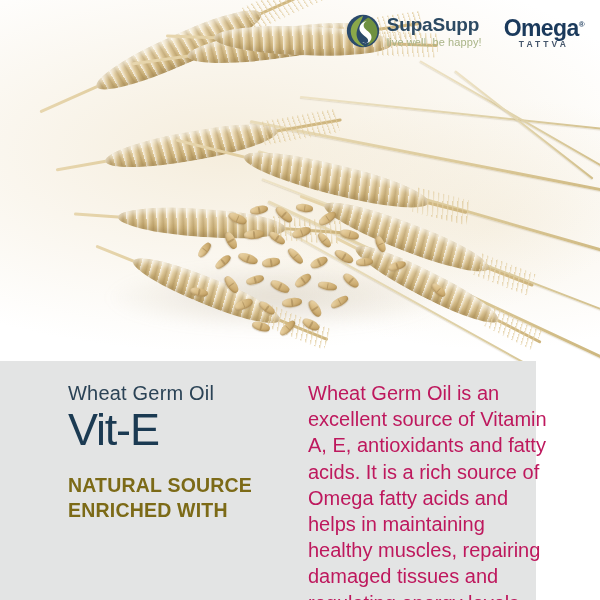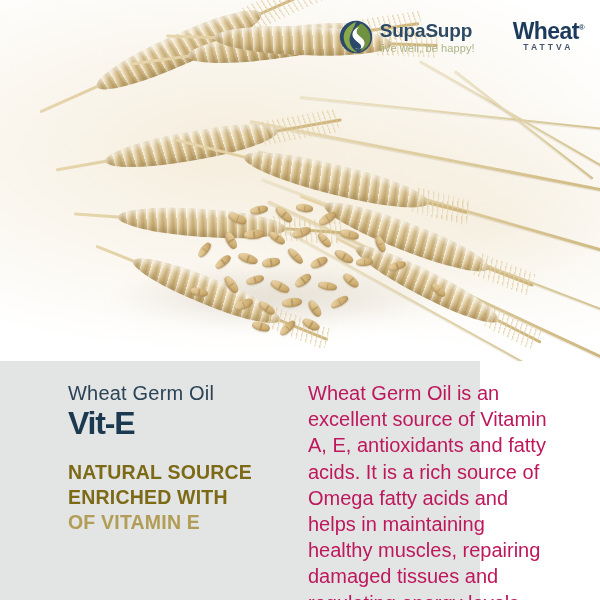--- a/index.html
+++ b/index.html
@@ -67,57 +67,57 @@
     background:linear-gradient(135deg,#f0dcb4 0%,#dcc08a 40%,#c9a86c 78%,#b9964f 100%);
     box-shadow:inset 0 -1px 2px rgba(130,100,55,.45), 0 1px 1px rgba(150,125,85,.30);
   }
   .grain::after{
     content:"";position:absolute;left:50%;top:12%;width:9%;height:76%;
     transform:translateX(-50%);border-radius:40%;
     background:rgba(128,98,52,.35);
   }
 
   
-  .logos{position:absolute;right:16px;top:20px;display:flex;align-items:flex-start;gap:38px;}
+  .logos{position:absolute;right:16px;top:14px;display:flex;align-items:flex-end;gap:22px;}
   .logo-supa{display:flex;align-items:center;gap:7px;}
   .supa-mark{width:34px;height:34px;position:relative;flex:0 0 auto;}
   .logo-supa-text{display:flex;flex-direction:column;line-height:1;}
   .supa-name{
     font-size:19px;font-weight:bold;color:#2c4a63;letter-spacing:-.2px;
   }
   .supa-tag{
     font-size:11px;color:#a9b487;margin-top:3px;letter-spacing:.1px;
   }
   .logo-srisri{display:flex;flex-direction:column;align-items:center;line-height:1;}
   .srisri-name{
     font-size:23px;font-weight:bold;color:#1b3a5c;letter-spacing:-.6px;position:relative;
   }
   .srisri-name .reg{font-size:8px;vertical-align:super;font-weight:bold;}
   .srisri-sub{
     font-size:8.5px;color:#45566b;letter-spacing:3.1px;margin-top:0;font-weight:bold;
   }
 
   
   .panel{
-    position:absolute;left:0;top:361px;width:480px;height:239px;
+    position:absolute;left:0;top:361px;width:536px;height:239px;
     background:#e3e4e4;
   }
   .panel-inner{
     position:absolute;left:0;top:0;width:600px;height:239px;
     display:flex;
   }
   .col-left{width:300px;padding:21px 18px 0 68px;box-sizing:border-box;}
   .col-right{width:300px;padding:19px 50px 0 8px;box-sizing:border-box;}
 
   .kicker{
     font-size:20px;color:#2b4356;font-weight:normal;letter-spacing:.2px;
     margin:0 0 2px 0;
   }
   .bigtitle{
-    font-size:32px;font-weight:bold;color:#1b3a52;letter-spacing:-1.2px;
+    font-size:45px;font-weight:normal;color:#1b3a52;letter-spacing:-1.2px;
     margin:0 0 20px 0;line-height:1.02;
   }
   .claim{margin:0;}
   .claim-line{
     font-size:19.5px;font-weight:bold;letter-spacing:.2px;line-height:1.28;
     color:#7c6a17;
   }
   .claim-line.alt{color:#b29d56;}
 
   .body-copy{
@@ -247,37 +247,36 @@
             <path d="M25 8 C17 10 14 16 17 21 C20 26 27 28 26 32 C25 35 21 35 19 33 C24 36 30 33 30 27 C30 21 22 19 21 15 C20 11 23 9 25 8 Z" fill="#ffffff"></path>
           </svg>
         </span>
         <span class="logo-supa-text">
           <span class="supa-name">SupaSupp</span>
           <span class="supa-tag">live well, be happy!</span>
         </span>
       </div>
 
       <div class="logo-srisri">
-        <span class="srisri-name"><span>Wheat</span><span class="reg">®</span></span>
+        <span class="srisri-name"><span>Omega</span><span class="reg">®</span></span>
         <span class="srisri-sub">TATTVA</span>
       </div>
 
     </div>
   </div>
 
   <div class="panel">
     <div class="panel-inner">
 
       <div class="col-left">
         <p class="kicker">Wheat Germ Oil</p>
         <p class="bigtitle">Vit-E</p>
         <div class="claim">
           <div class="claim-line">NATURAL SOURCE</div>
           <div class="claim-line">ENRICHED WITH</div>
-          <div class="claim-line alt">OF VITAMIN E</div>
         </div>
       </div>
 
       <div class="col-right">
         <p class="body-copy">Wheat Germ Oil is an excellent source of Vitamin A, E, antioxidants and fatty acids. It is a rich source of Omega fatty acids and helps in maintaining healthy muscles, repairing damaged tissues and regulating energy levels.</p>
       </div>
 
     </div>
   </div>
 

